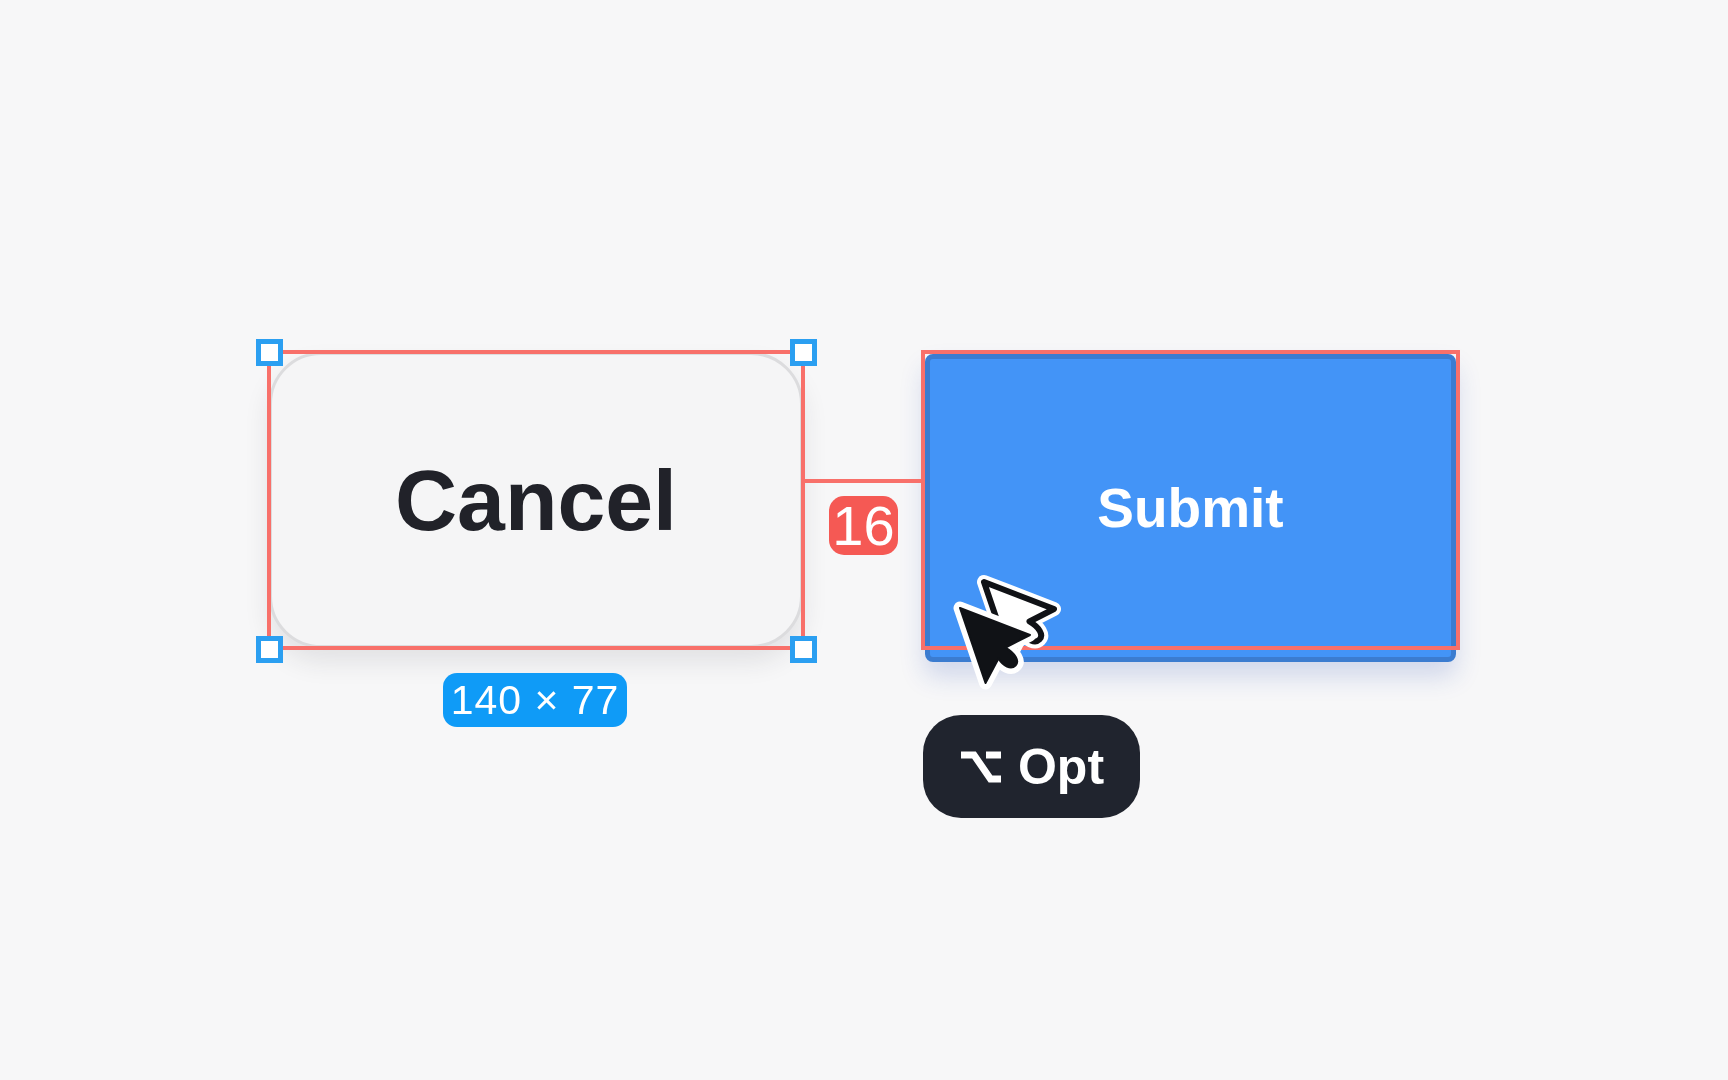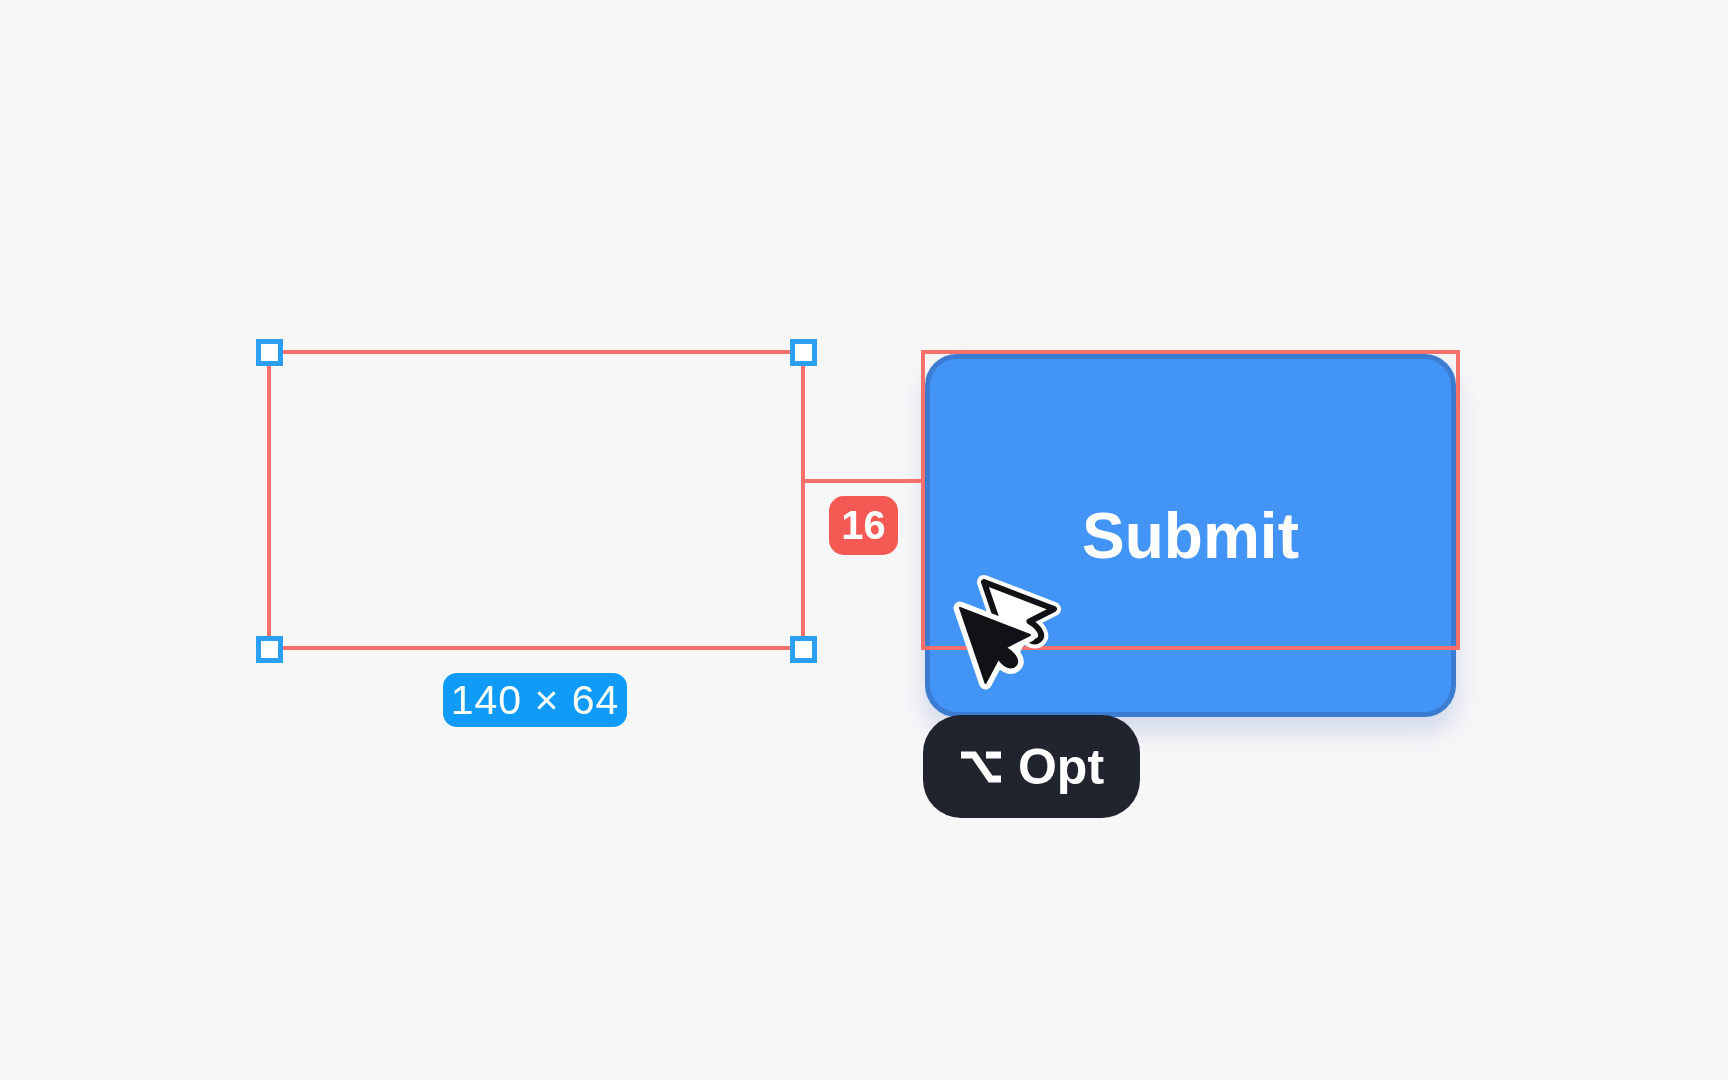--- a/index.html
+++ b/index.html
@@ -34,27 +34,27 @@
   .btn-cancel{
     left:269px;top:352px;width:534px;height:296px;
     background:var(--color-cancel-fill);
     border:3px solid var(--color-cancel-border);
     border-radius:52px;
     box-shadow:0 14px 26px rgba(40,40,50,0.10);
     color:var(--color-cancel-text);
     font-size:86px;
   }
   .btn-submit{
-    left:925px;top:354px;width:531px;height:363px;
+    left:925px;top:354px;width:531px;height:308px;
     background:var(--color-submit-blue);
     border:5px solid var(--color-submit-border-blue);
-    border-radius:32px;
+    border-radius:8px;
     box-shadow:0 14px 26px rgba(30,64,175,0.18);
     color:var(--color-white);
-    font-size:64px;
+    font-size:55px;
   }
 
   
   .sel{
     position:absolute;
     border:4px solid var(--color-selection-red);
     background:transparent;
     pointer-events:none;
   }
   .sel-cancel{left:267px;top:350px;width:538px;height:300px;}
@@ -74,21 +74,21 @@
   
   .spacing-line{
     position:absolute;left:805px;top:479px;width:116px;height:4px;
     background:var(--color-selection-red);
   }
   .spacing-badge{
     position:absolute;left:829px;top:496px;width:69px;height:59px;
     background:var(--color-badge-red);
     border-radius:15px;
     display:flex;align-items:center;justify-content:center;
-    color:var(--color-white);font-size:40px;font-weight:700;
+    color:var(--color-white);font-size:56px;font-weight:400;
   }
 
   
   .dim-badge{
     position:absolute;left:443px;top:673px;width:184px;height:54px;
     background:var(--color-dimension-badge-blue);
     border-radius:14px;
     display:flex;align-items:center;justify-content:center;
     color:var(--color-white);font-size:41px;font-weight:500;
     letter-spacing:1px;
@@ -105,40 +105,43 @@
   .key-hint svg{display:block;}
 
   
   .cursor{position:absolute;left:948px;top:572px;pointer-events:none;}
 </style>
 </head>
 <body>
 
 <div class="canvas">
 
+  <div class="btn btn-cancel">
+    <span>Cancel</span>
+  </div>
 
   <div class="btn btn-submit">
     <span>Submit</span>
   </div>
 
   <div class="sel sel-cancel"></div>
   <div class="sel sel-submit"></div>
 
   <div class="handle h-tl"></div>
   <div class="handle h-tr"></div>
   <div class="handle h-bl"></div>
   <div class="handle h-br"></div>
 
   <div class="spacing-line"></div>
   <div class="spacing-badge">
     <span>16</span>
   </div>
 
   <div class="dim-badge">
-    <span>140 × 64</span>
+    <span>140 × 77</span>
   </div>
 
   <div class="key-hint">
     <svg width="44" height="34" viewBox="0 0 44 34">
       <path d="M2 5 H15 L31.5 29 H42" fill="none" stroke="#ffffff" stroke-width="7"></path>
       <path d="M27 5 H42" fill="none" stroke="#ffffff" stroke-width="7"></path>
     </svg>
     <span>Opt</span>
   </div>
 

